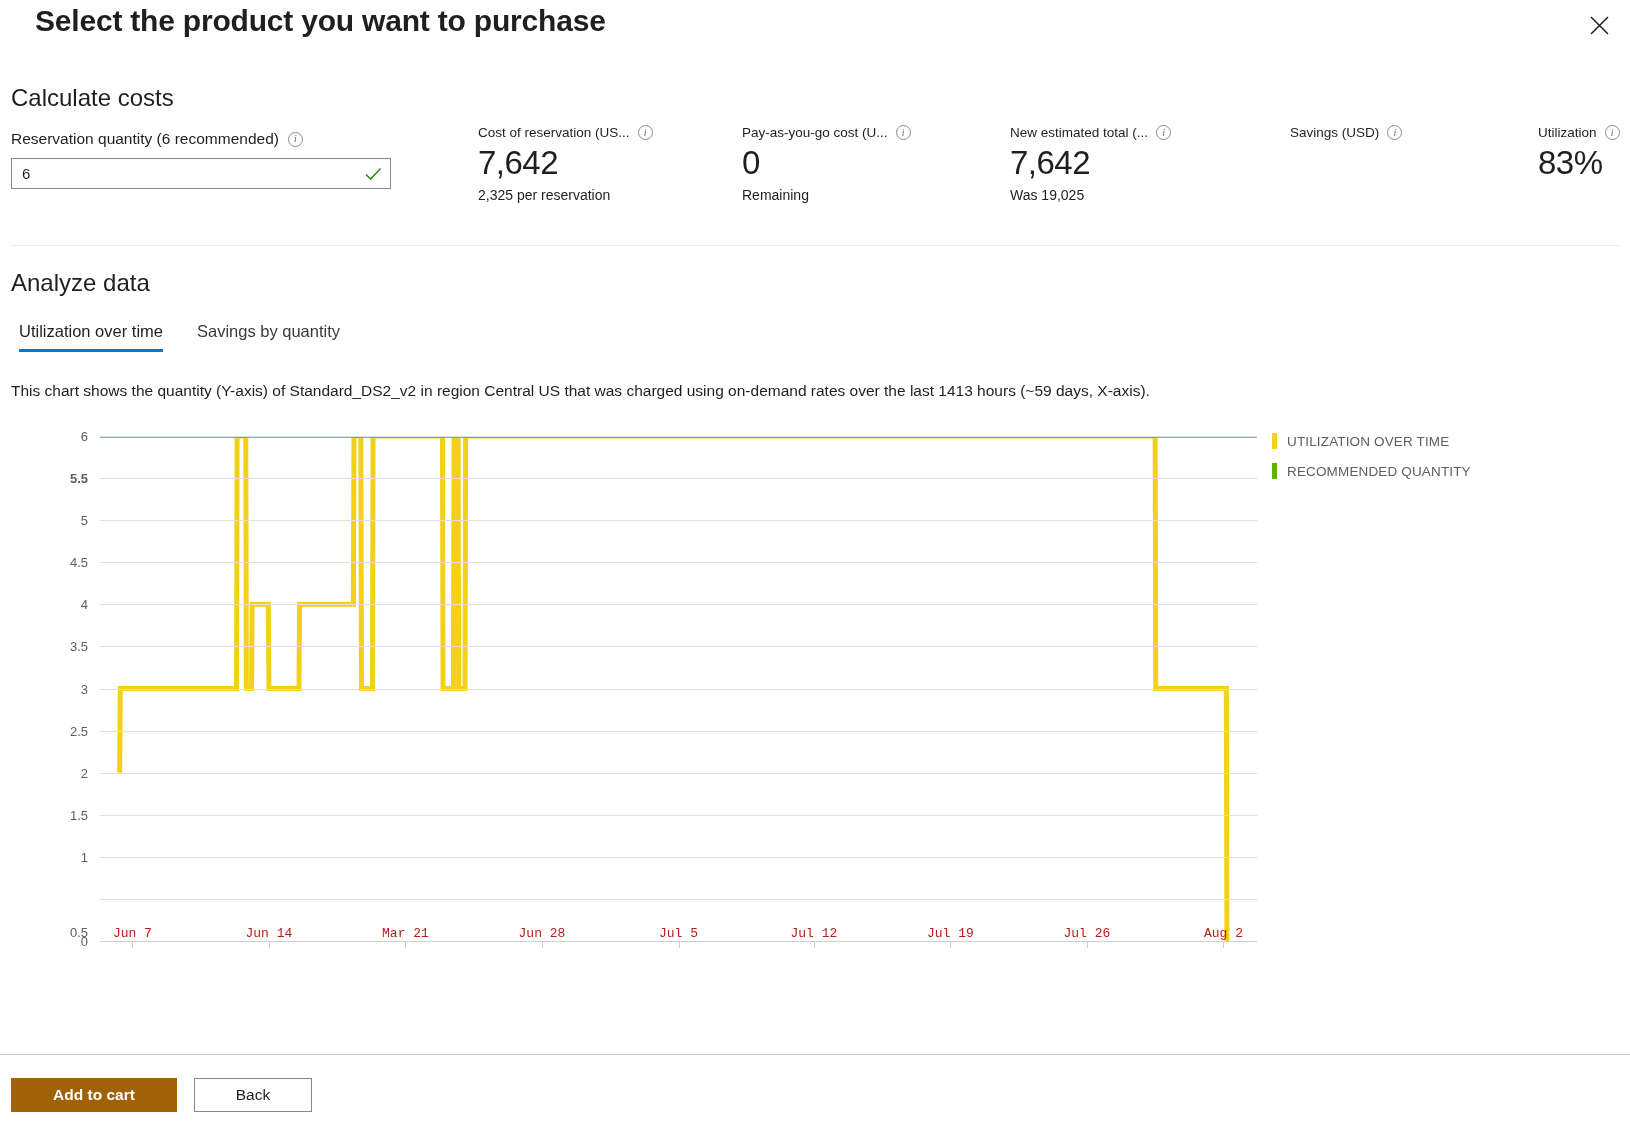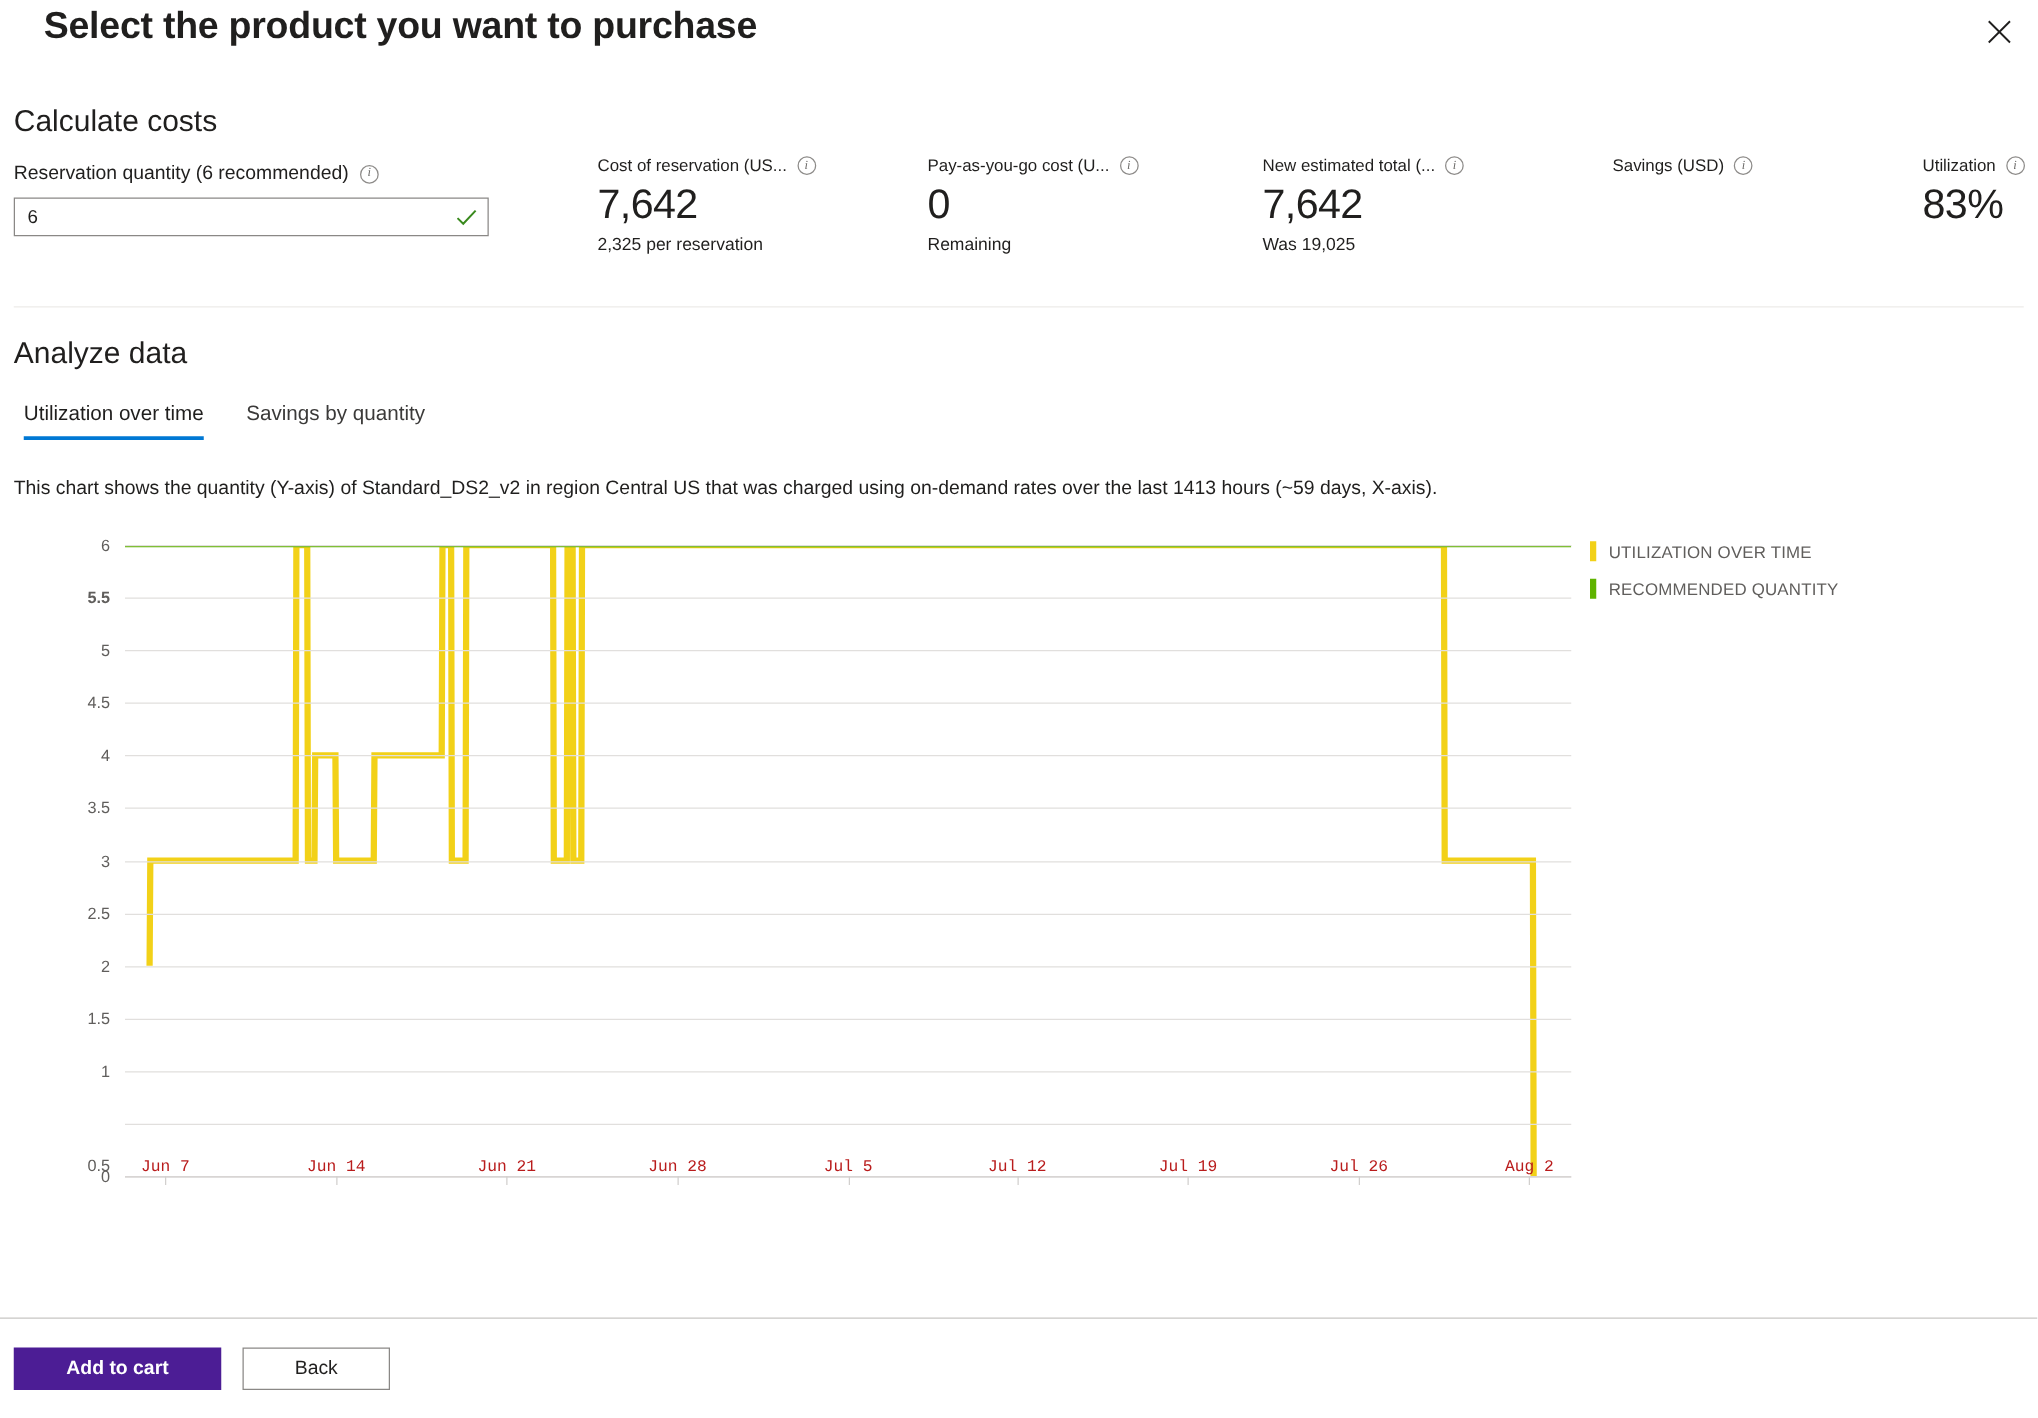--- a/index.html
+++ b/index.html
@@ -245,21 +245,21 @@
   .btn {
     font-family: "Liberation Sans", sans-serif;
     font-size: 15.5px;
     height: 34px;
     border: 1px solid transparent;
     cursor: pointer;
     padding: 0 18px;
     line-height: 1;
   }
   .btn-primary {
-    background: #4c1d95;
+    background: #a16207;
     color: #ffffff;
     font-weight: 600;
     min-width: 166px;
   }
   .btn-secondary {
     background: #ffffff;
     color: #201f1e;
     border: 1px solid #8a8886;
     min-width: 118px;
   }
@@ -379,21 +379,21 @@
       <div class="ytick" style="top: 42.0833px; font-weight: bold;">5.5</div>
       <div class="gridline" style="top: 0px;"></div>
       <div class="ytick" style="top: 0px;">6</div>
     </div>
   <div class="xaxis-line"></div>
 <div class="xtick-mark" style="left: 132.396px;"></div>
     <div class="xtick-label" style="left: 132.396px;">Jun 7</div>
     <div class="xtick-mark" style="left: 268.922px;"></div>
     <div class="xtick-label" style="left: 268.922px;">Jun 14</div>
     <div class="xtick-mark" style="left: 405.448px;"></div>
-    <div class="xtick-label" style="left: 405.448px;">Jun 21</div>
+    <div class="xtick-label" style="left: 405.448px;">Mar 21</div>
     <div class="xtick-mark" style="left: 541.974px;"></div>
     <div class="xtick-label" style="left: 541.974px;">Jun 28</div>
     <div class="xtick-mark" style="left: 678.5px;"></div>
     <div class="xtick-label" style="left: 678.5px;">Jul 5</div>
     <div class="xtick-mark" style="left: 813.869px;"></div>
     <div class="xtick-label" style="left: 813.869px;">Jul 12</div>
     <div class="xtick-mark" style="left: 950.395px;"></div>
     <div class="xtick-label" style="left: 950.395px;">Jul 19</div>
     <div class="xtick-mark" style="left: 1086.92px;"></div>
     <div class="xtick-label" style="left: 1086.92px;">Jul 26</div>

